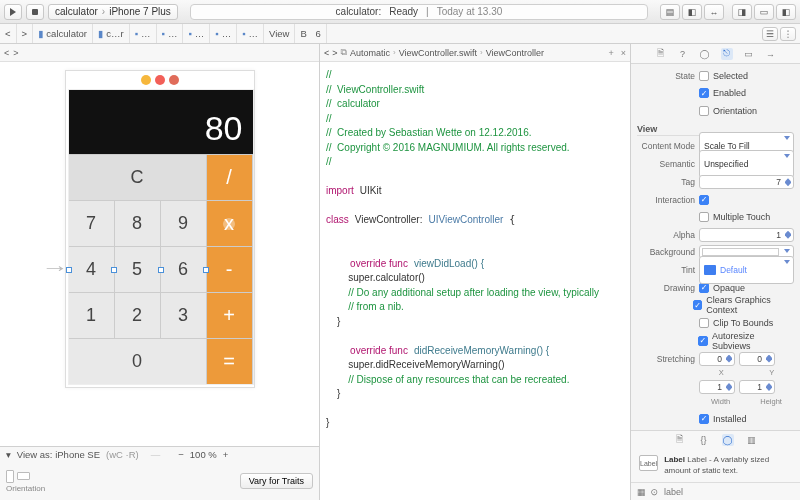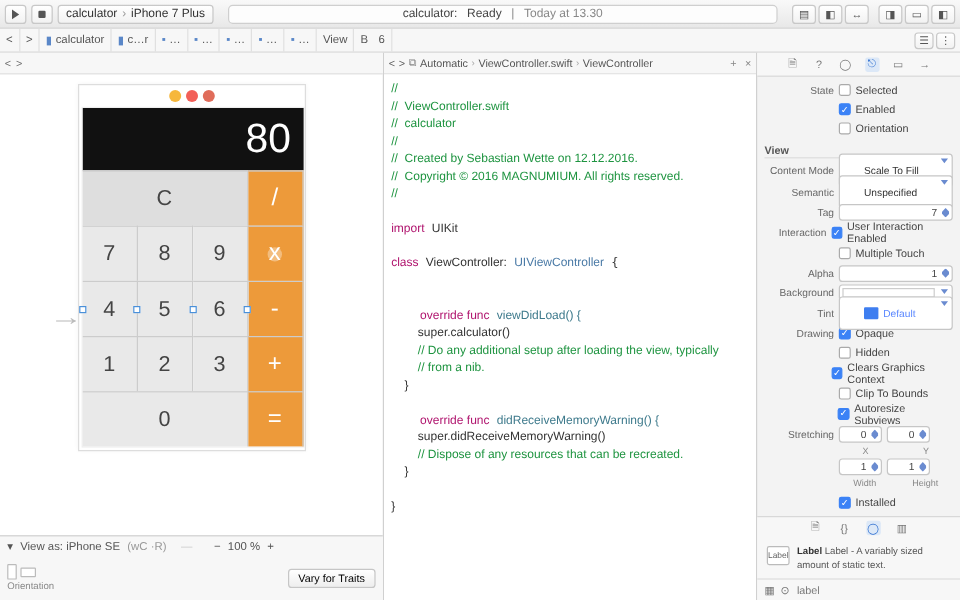--- a/index.html
+++ b/index.html
@@ -33,21 +33,21 @@
   .canvas-pane { width: 320px; border-right:1px solid #d0d0d0; background:#fff; display:flex; flex-direction:column; position:relative;}
   .jumpbar-mini { height:18px; border-bottom:1px solid #e0e0e0; background:#f7f7f7; display:flex; align-items:center; font-size:9px; color:#666; padding:0 4px; gap:4px;}
   .canvas-scroll { flex:1; display:flex; align-items:flex-start; justify-content:center; padding:8px 8px 0 8px; overflow:hidden;}
   .device-frame { width: 190px; background:#fff; border:1px solid #ddd; padding:2px; box-shadow:0 0 4px rgba(0,0,0,.05);}
   .sim-controls { display:flex; gap:4px; justify-content:center; margin:2px 0 4px;}
   .dot { width:10px;height:10px;border-radius:50%;}
   .dot.y{background:#f6b73c;} .dot.r{background:#f25f58;} .dot.r2{background:#e06c5a;}
   .arrow-hint { position:absolute; left:45px; top:210px; font-size:20px; color:#bbb; transform:scaleX(1.4);}
   
   .calc { width:186px; display:flex; flex-direction:column; border:1px solid #eee;}
-  .calc-display { height:52px; background:#111; color:#fff; display:flex; align-items:flex-end; justify-content:flex-end; font-size:34px; font-weight:300; padding:4px 10px 6px;}
+  .calc-display { height:64px; background:#111; color:#fff; display:flex; align-items:flex-end; justify-content:flex-end; font-size:34px; font-weight:300; padding:4px 10px 6px;}
   .calc-grid { display:grid; grid-template-columns: repeat(4, 1fr); grid-auto-rows:46px;}
   .key { display:flex; align-items:center; justify-content:center; font-size:18px; font-weight:300; color:#444; border-top:1px solid #ccc; border-right:1px solid #ccc; background:#e9e9e9;}
   .key.fn { background:#dedede;}
   .key.op { background:#ed9a3a; color:#fff; font-size:20px;}
   .key.op.sel { position:relative; }
   .key.op.sel::after { content:""; position:absolute; width:12px; height:12px; border-radius:50%; background:rgba(255,255,255,.35); }
   .key.zero { grid-column: span 3;}
   .sel-handle { position:relative; }
   .sel-handle::before, .sel-handle::after { content:""; position:absolute; width:4px;height:4px; background:#fff; border:1px solid #4a90d9; }
   .sel-handle::before { left:-3px; top:50%; transform:translateY(-50%);}
@@ -74,21 +74,21 @@
   .c-comment{color:#1e9440;} .c-key{color:#b0146e;} .c-type{color:#4a7aa6;} .c-call{color:#3e7a8c;}
 
   
   .inspector { width:170px; border-left:1px solid #d0d0d0; background:#f3f3f3; display:flex; flex-direction:column; font-size:9px; color:#444;}
   .insp-tabs { height:20px; border-bottom:1px solid #d8d8d8; display:flex; align-items:center; justify-content:center; gap:10px; background:#f7f7f7;}
   .it-ico { width:12px; height:12px; display:flex;align-items:center;justify-content:center; color:#777; border-radius:2px;}
   .it-ico.active{color:#2f6fd0;background:#dce8f7;}
   .insp-body { flex:1; overflow:hidden; padding:4px 6px; display:flex; flex-direction:column; gap:2px;}
   .insp-row { display:flex; align-items:center; gap:4px; height:16px;}
   .insp-row .lbl { width:58px; text-align:right; color:#666; font-size:8.5px;}
-  .sel-box { flex:1; height:28px; border:1px solid #c6c6c6; border-radius:3px; background:#fff; font-size:8.5px; padding:0 14px 0 20px; display:flex; align-items:center; position:relative; color:#333;}
+  .sel-box { flex:1; height:28px; border:1px solid #c6c6c6; border-radius:3px; background:#fff; font-size:8.5px; padding:0 14px 0 4px; display:flex; align-items:center; position:relative; color:#333;}
   .sel-box::after{content:"";position:absolute;right:3px;top:3px;width:0;height:0;border-left:3px solid transparent;border-right:3px solid transparent;border-top:4px solid #6a8bd0;}
   .num-box{width:36px;height:14px;border:1px solid #c6c6c6;border-radius:3px;background:#fff;font-size:8.5px;text-align:right;padding:0 12px 0 2px;display:flex;align-items:center;justify-content:flex-end;position:relative;}
   .num-box::after{content:"";position:absolute;right:2px;top:2px;width:6px;height:8px;background:linear-gradient(#6a8bd0,#6a8bd0);clip-path:polygon(0 40%,50% 0,100% 40%,100% 60%,50% 100%,0 60%);}
   .chk{width:10px;height:10px;border:1px solid #aaa;border-radius:2px;background:#fff;display:inline-flex;align-items:center;justify-content:center;font-size:8px;color:#2f6fd0;}
   .chk.on{background:#3b82f6;color:#fff;border-color:#3b82f6;}
   .sect-head{font-size:9px;font-weight:600;color:#555;margin-top:4px;padding-bottom:1px;border-bottom:1px solid #ddd;}
   .color-swatch-row{flex:1;height:14px;border:1px solid #c6c6c6;border-radius:3px;background:#fff;display:flex;align-items:center;padding:0 14px 0 2px;position:relative;}
   .color-swatch-row::after{content:"";position:absolute;right:3px;top:3px;border-left:3px solid transparent;border-right:3px solid transparent;border-top:4px solid #6a8bd0;}
   .swatch{width:100%;height:8px;border:1px solid #ccc;background:#fff;}
   .tint-row .sel-box{color:#5a87ff;}
@@ -319,21 +319,20 @@
           <div class="sel-box">Unspecified</div>
           </div>
         <div class="insp-row">
             <span class="lbl">Tag</span>
           <div class="num-box" style="flex:1">7</div>
           </div>
 
         <div class="insp-row">
             <span class="lbl">Interaction</span>
           <span class="chk on">✓</span>
-          <span>User Interaction Enabled</span>
           </div>
         <div class="insp-row">
             <span class="lbl"></span>
           <span class="chk"></span>
           <span>Multiple Touch</span>
           </div>
 
         <div class="insp-row">
             <span class="lbl">Alpha</span>
           <div class="num-box" style="flex:1">1</div>
@@ -352,25 +351,20 @@
             </div>
           </div>
 
         <div class="insp-row">
             <span class="lbl">Drawing</span>
           <span class="chk on">✓</span>
           <span>Opaque</span>
           </div>
         <div class="insp-row">
             <span class="lbl"></span>
-          <span class="chk"></span>
-          <span>Hidden</span>
-          </div>
-        <div class="insp-row">
-            <span class="lbl"></span>
           <span class="chk on">✓</span>
           <span>Clears Graphics Context</span>
           </div>
         <div class="insp-row">
             <span class="lbl"></span>
           <span class="chk"></span>
           <span>Clip To Bounds</span>
           </div>
         <div class="insp-row">
             <span class="lbl"></span>

